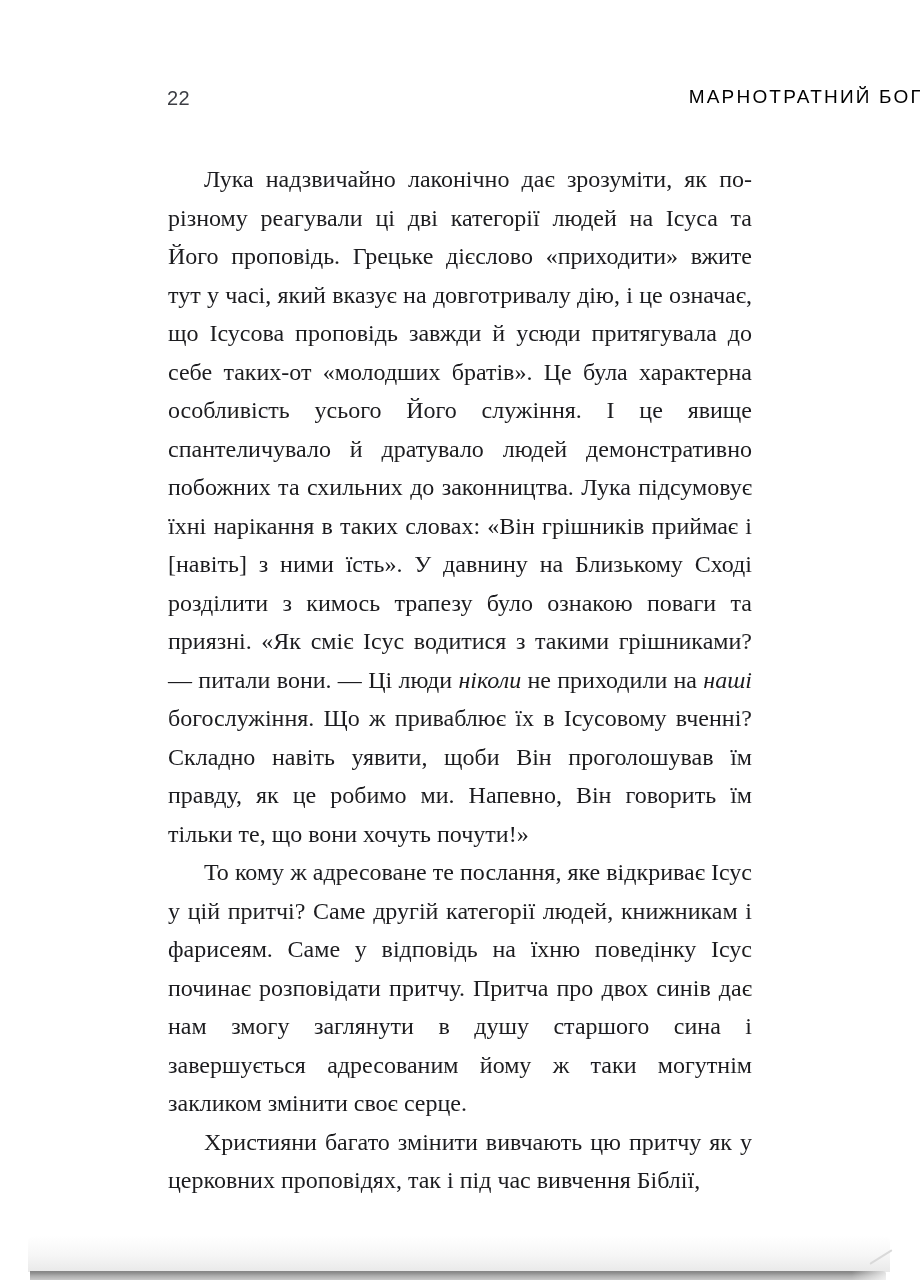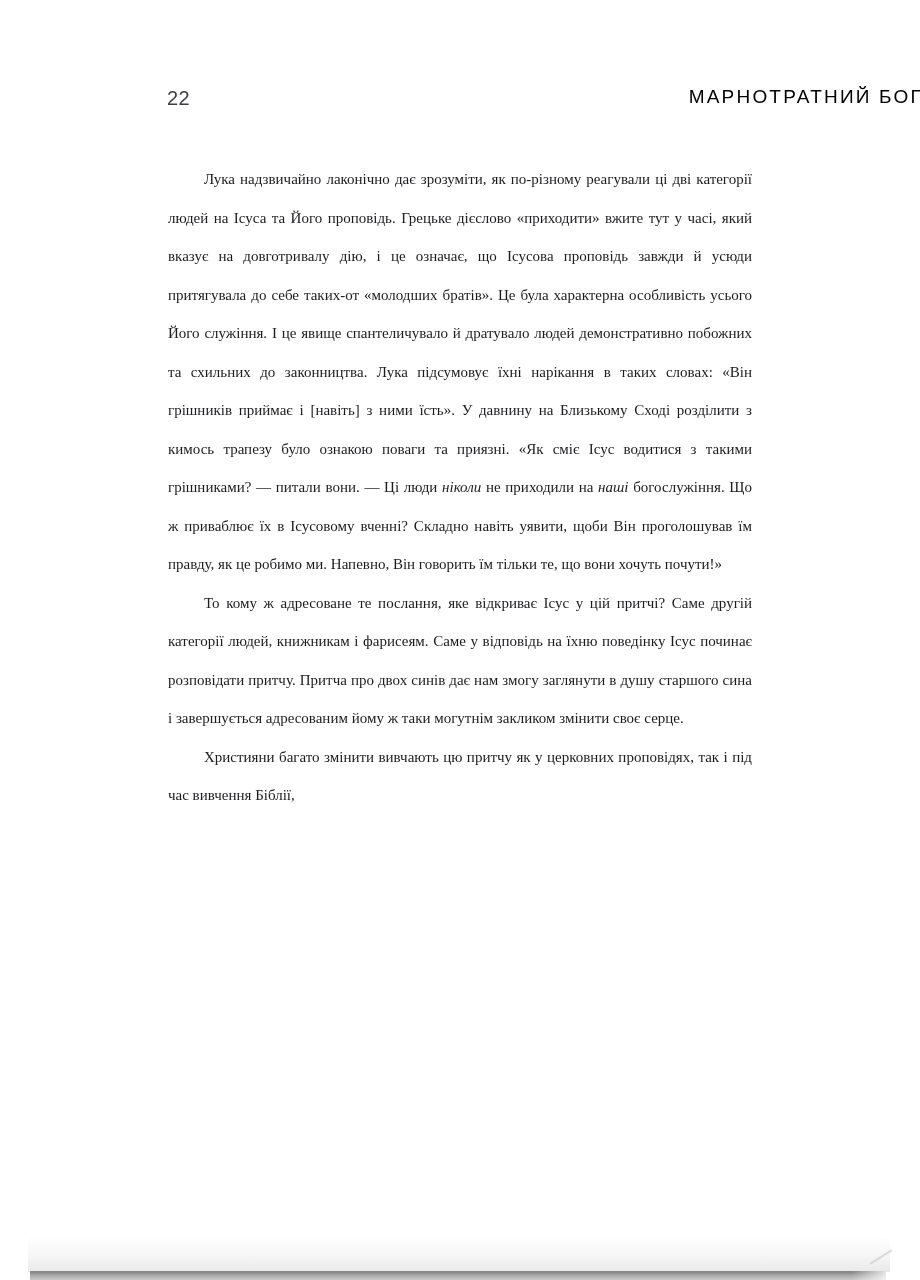--- a/index.html
+++ b/index.html
@@ -40,21 +40,21 @@
     letter-spacing: 2.2px;
     color: #000000;
   }
 
   
   .body-text {
     position: absolute;
     left: 168px;
     top: 160px;
     width: 584px;
-    font-size: 15px;
+    font-size: 24px;
     line-height: 38.5px;
     text-align: justify;
     color: #1c1c1f;
   }
   .body-text p.para {
     margin: 0;
     padding: 0;
     text-indent: 36px;
   }
   .body-text i { font-style: italic; }

